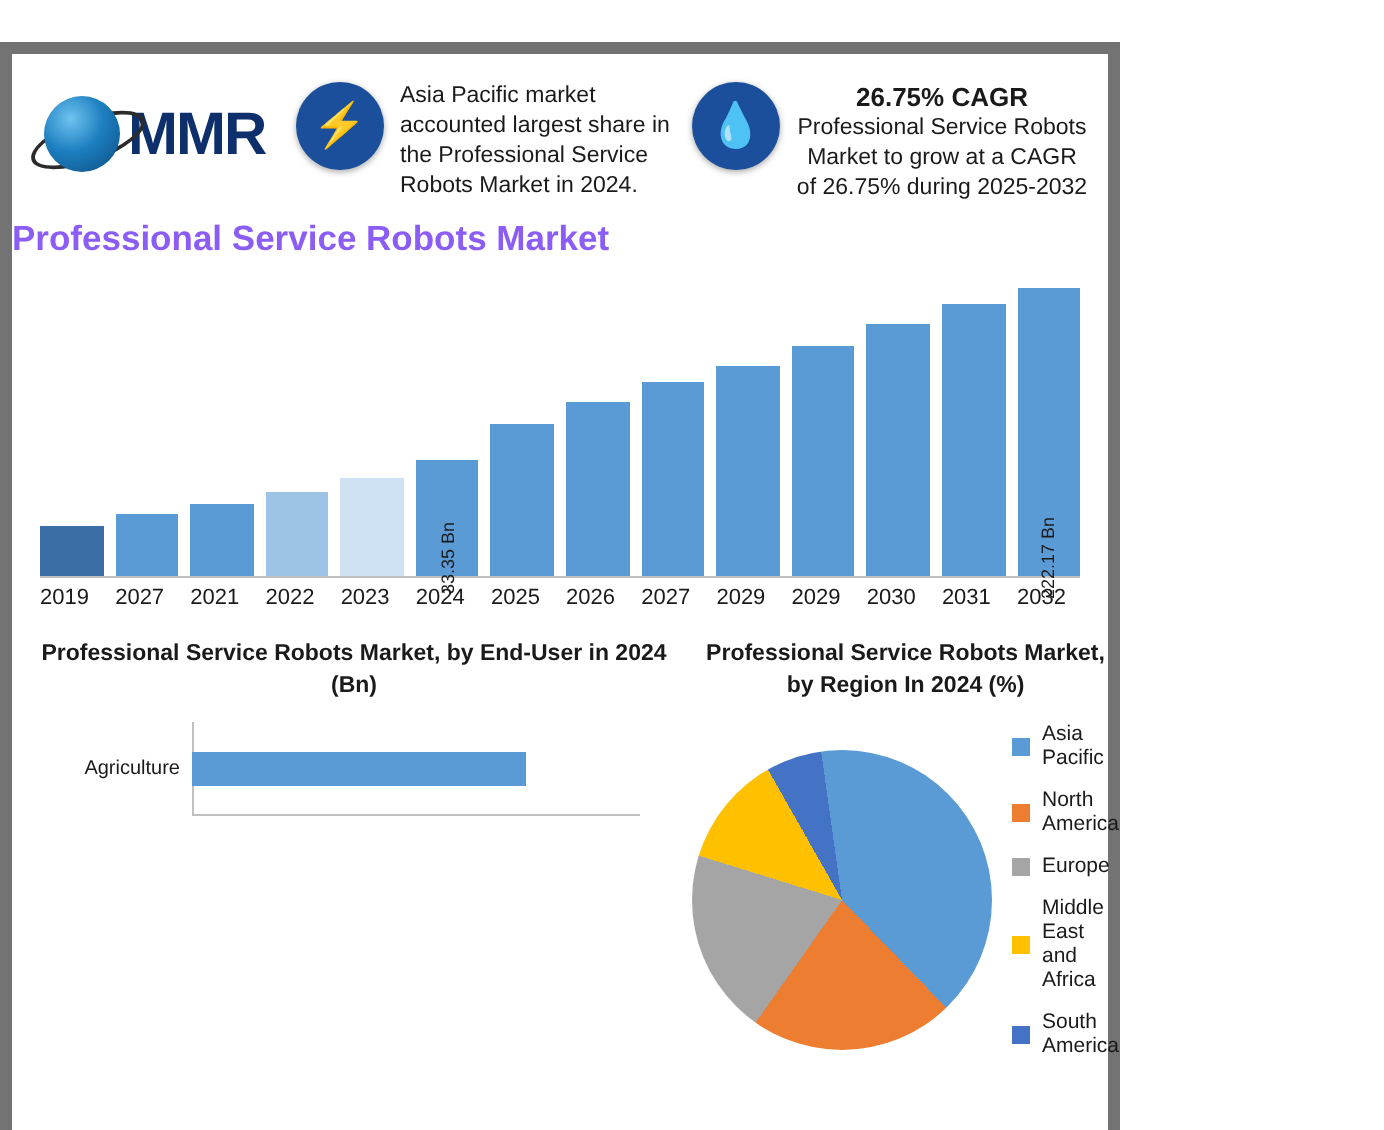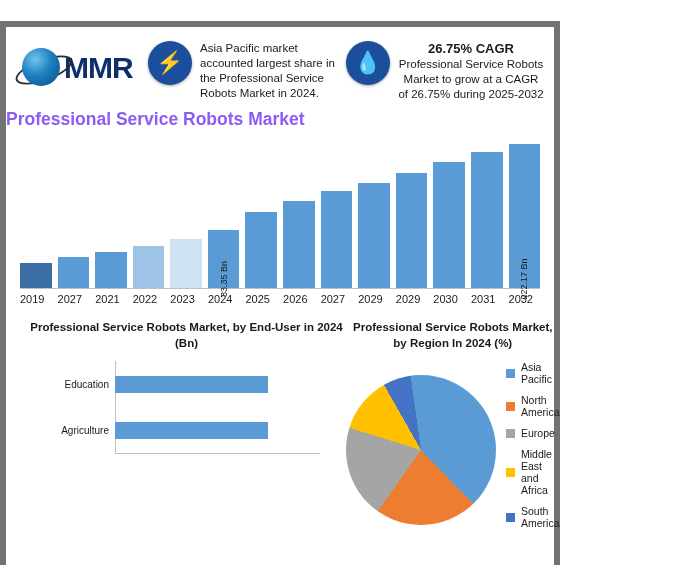--- a/index.html
+++ b/index.html
@@ -51,21 +51,21 @@
   .bar .vlabel{
     position:absolute;bottom:4px;left:50%;transform:translateX(-50%) rotate(-90deg);
     transform-origin:center;white-space:nowrap;font-size:9px;color:#1a1a1a;
   }
   .axisline{height:1px;background:#bfbfbf;margin:0 14px;}
   .xlabels{display:flex;gap:6px;margin:4px 14px 0 14px;}
   .xlabels span{flex:1;text-align:left;font-size:11px;color:#1a1a1a;}
 
   
   .bottom{display:flex;margin-top:14px;}
-  .left-panel{width:340px;flex:0 0 340px;padding-left:21px;box-sizing:border-box;}
+  .left-panel{width:340px;flex:0 0 340px;padding-left:2px;box-sizing:border-box;}
   .right-panel{flex:1;padding-right:6px;box-sizing:border-box;}
   .sub-title{text-align:center;font-size:11.5px;font-weight:bold;line-height:16px;margin-bottom:10px;}
 
   .hbars{position:relative;margin-left:88px;margin-right:26px;}
   .hrow{height:46px;display:flex;align-items:center;position:relative;}
   .hrow .hlabel{
     position:absolute;right:100%;margin-right:6px;font-size:10px;white-space:nowrap;text-align:right;
   }
   .hbar{height:17px;background:#5b9bd5;}
   .hbaseline{position:absolute;left:0;top:0;bottom:0;width:1px;background:#c0c0c0;}
@@ -173,24 +173,20 @@
       <span>2031</span>
       <span>2032</span>
     </div>
 
   <div class="bottom">
 
     <div class="left-panel">
       <div class="sub-title">Professional Service Robots Market, by End-User in 2024 (Bn)</div>
       <div class="hbars" id="hbars">
         <div class="hbaseline"></div>
-      <div class="hrow">
-            <div class="hlabel">Education</div>
-            <div class="hbar" style="width: 74.4444%; background: rgb(91, 155, 213);"></div>
-          </div>
           <div class="hrow">
             <div class="hlabel">Agriculture</div>
             <div class="hbar" style="width: 74.4444%; background: rgb(91, 155, 213);"></div>
           </div>
         </div>
       <div class="hbottomline"></div>
     </div>
 
     <div class="right-panel">
       <div class="sub-title">Professional Service Robots Market, by Region In 2024 (%)</div>

